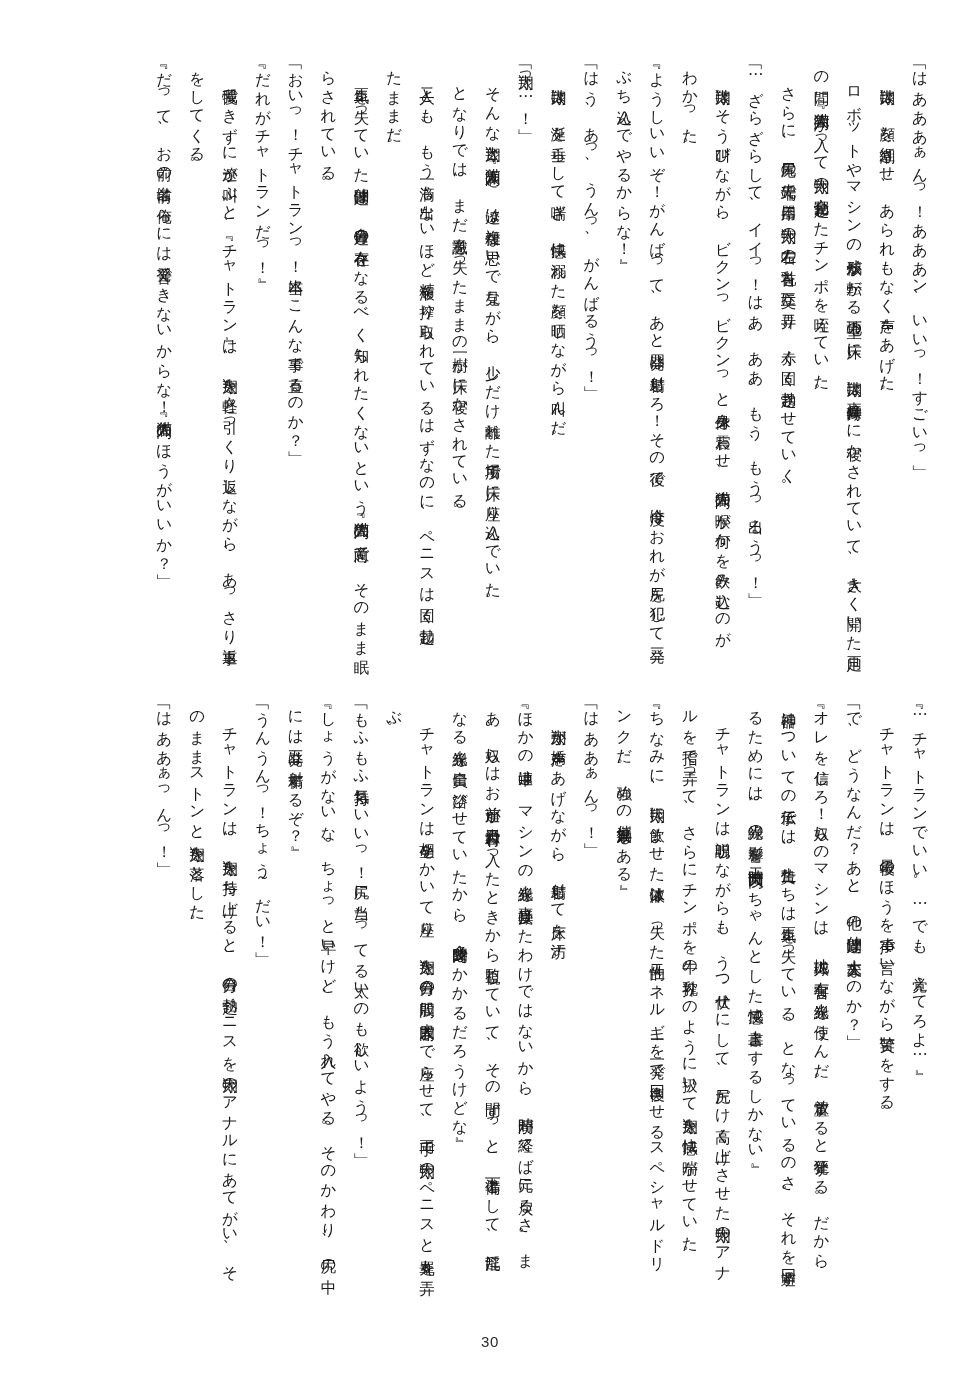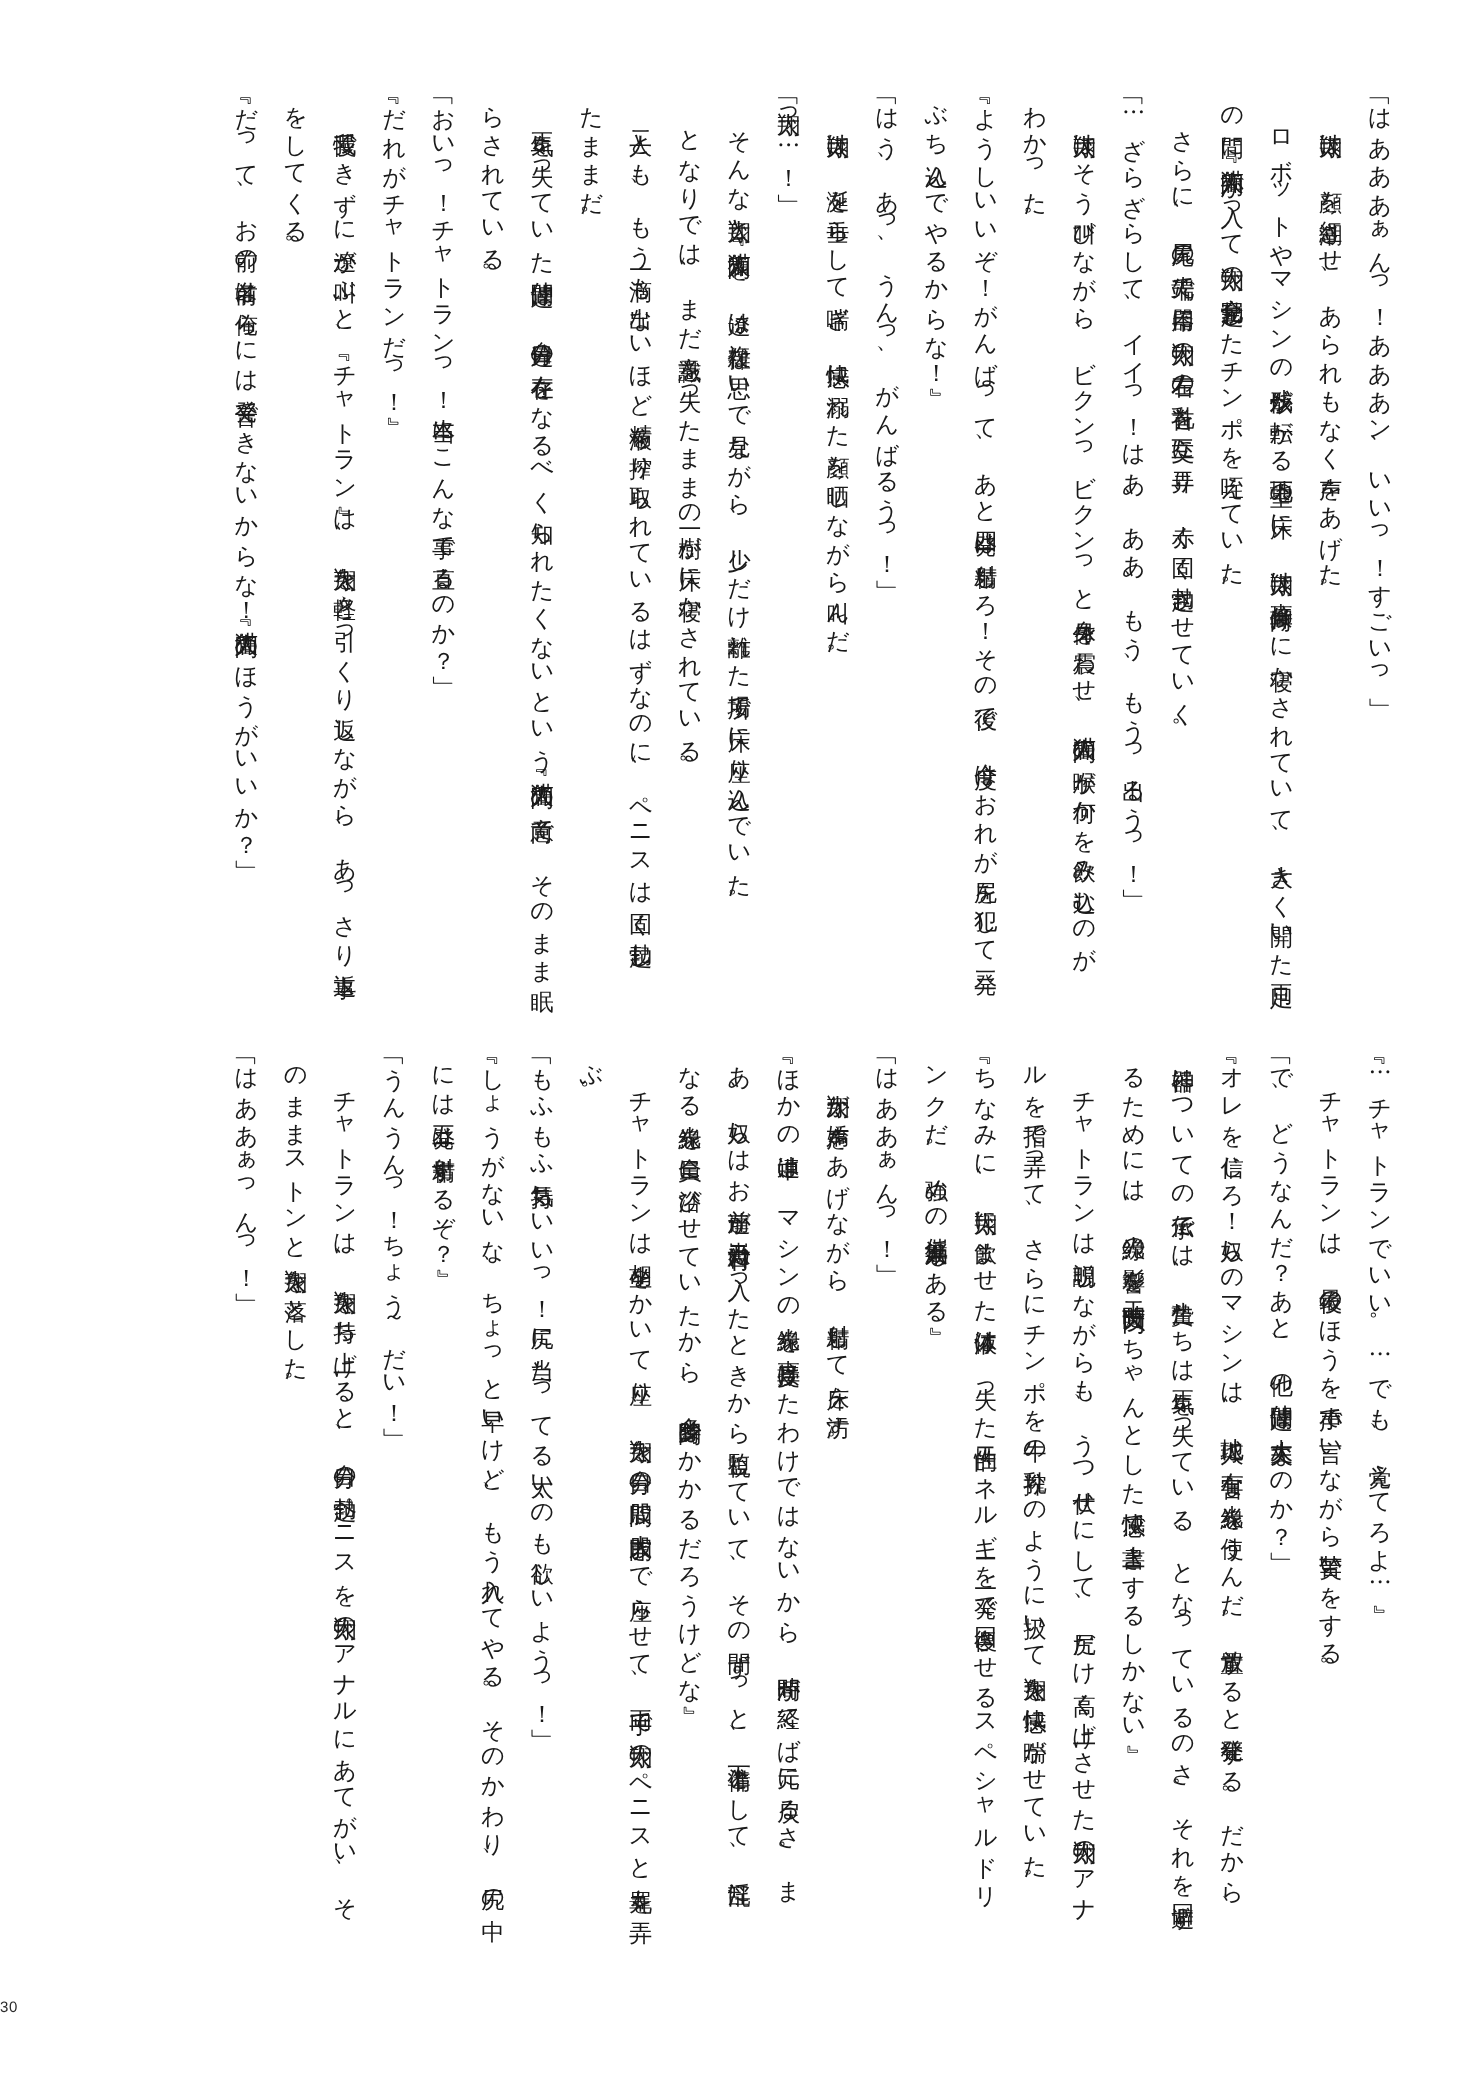--- a/index.html
+++ b/index.html
@@ -54,23 +54,23 @@
   .para.indent {
     text-indent: 1em;
   }
 
   
   .folio {
     position: absolute;
     left: 0;
     right: 0;
     top: 1333px;
-    text-align: left;
+    text-align: center;
     font-family: "Liberation Sans", sans-serif;
-    font-size: 10px;
+    font-size: 15px;
     color: #2a2a2a;
     letter-spacing: 0.04em;
   }
 </style>
 </head>
 <body>
 
 <div class="page">
 
   <div class="vblock" id="block-one"><span class="para">「はあああぁんっ！あああン、いいっ！すごいっ」</span><span class="para indent">翔太は、顔を紅潮させ、あられもなく声をあげた。</span><span class="para indent">ロボットやマシンの残骸が転がる地下室の床に、翔太は直接仰向けに寝かされていて、大きく開いた両足の間に『猫人間』が入って翔太の完全勃起したチンポを咥えていた。</span><span class="para indent">さらに、尻尾の先端で器用に翔太の左右の乳首を交互に弄り、赤く固く勃起させていく。</span><span class="para">「…ざらざらして、イイっ！はあ、ああ、もう、もうっ出るうっ！」</span><span class="para indent">翔太はそう叫びながら、ビクンっビクンっと身体を震わせ、猫人間の喉が何かを飲み込むのがわかった。</span><span class="para">『ようしいいぞ！がんばって、あと四発は射精しろ！その後で、今度はおれが尻を犯して三発ぶち込んでやるからな！』</span><span class="para">「はう、あっ、うんっ、がんばるうっ！」</span><span class="para indent">翔太は、涎を垂らして喘ぎ、快感に溺れた顔を晒しながら叫んだ。</span><span class="para">「翔太っ…！」</span><span class="para indent">そんな翔太と『猫人間』を、遼は複雑な思いで見ながら、少しだけ離れた場所で床に座り込んでいた。</span><span class="para indent">となりでは、まだ意識を失ったままの一樹が床に寝かされている。</span><span class="para indent">二人とも、もう一滴も出ないほど精液を搾り取られているはずなのに、ペニスは固く勃起したままだ。</span><span class="para indent">正気を失っていた仲間達は、自分達の存在をなるべく知られたくないという『猫人間』の意向で、そのまま眠らされている。</span><span class="para">「おいっ！チャトランっ！本当にこんな事で直るのか？」</span><span class="para">『だれがチャトランだっ！』</span><span class="para indent">我慢できずに遼が叫ぶと、『チャトラン』は、翔太を軽々と引っくり返しながら、あっさり返事をしてくる。</span><span class="para">『だって、お前の名前は俺らには発音できないからな！『猫人間』のほうがいいか？」</span></div>

